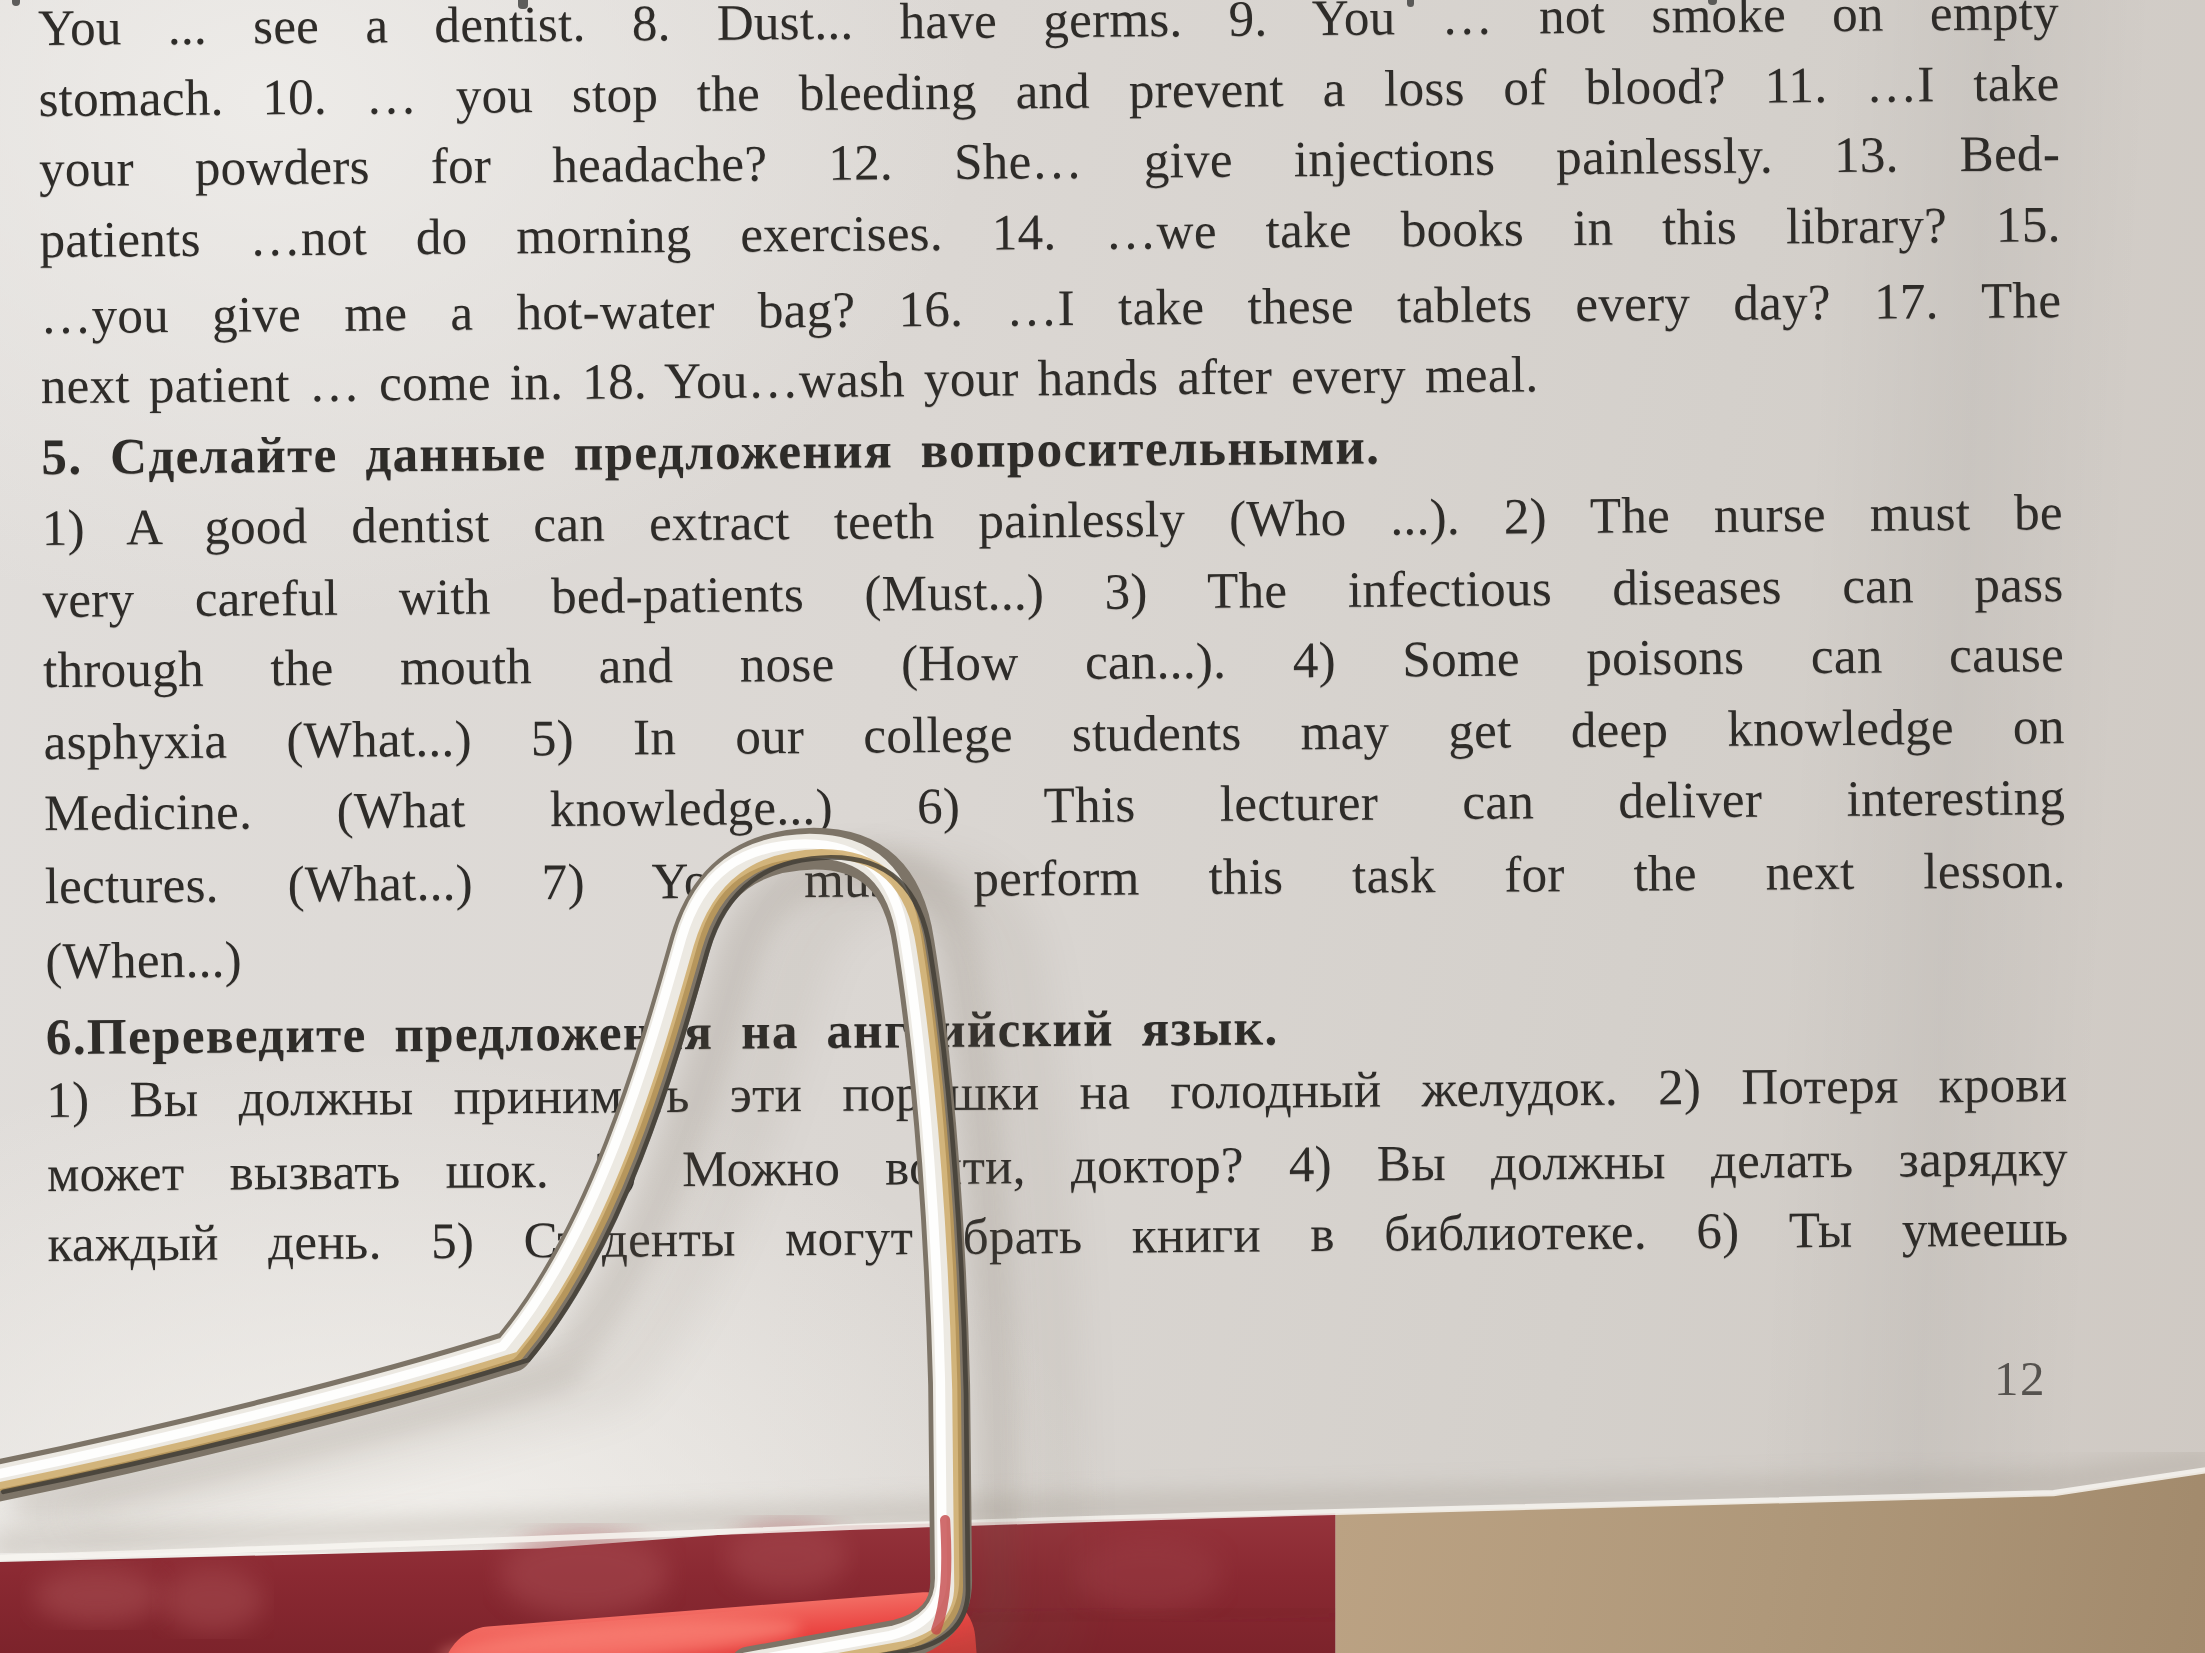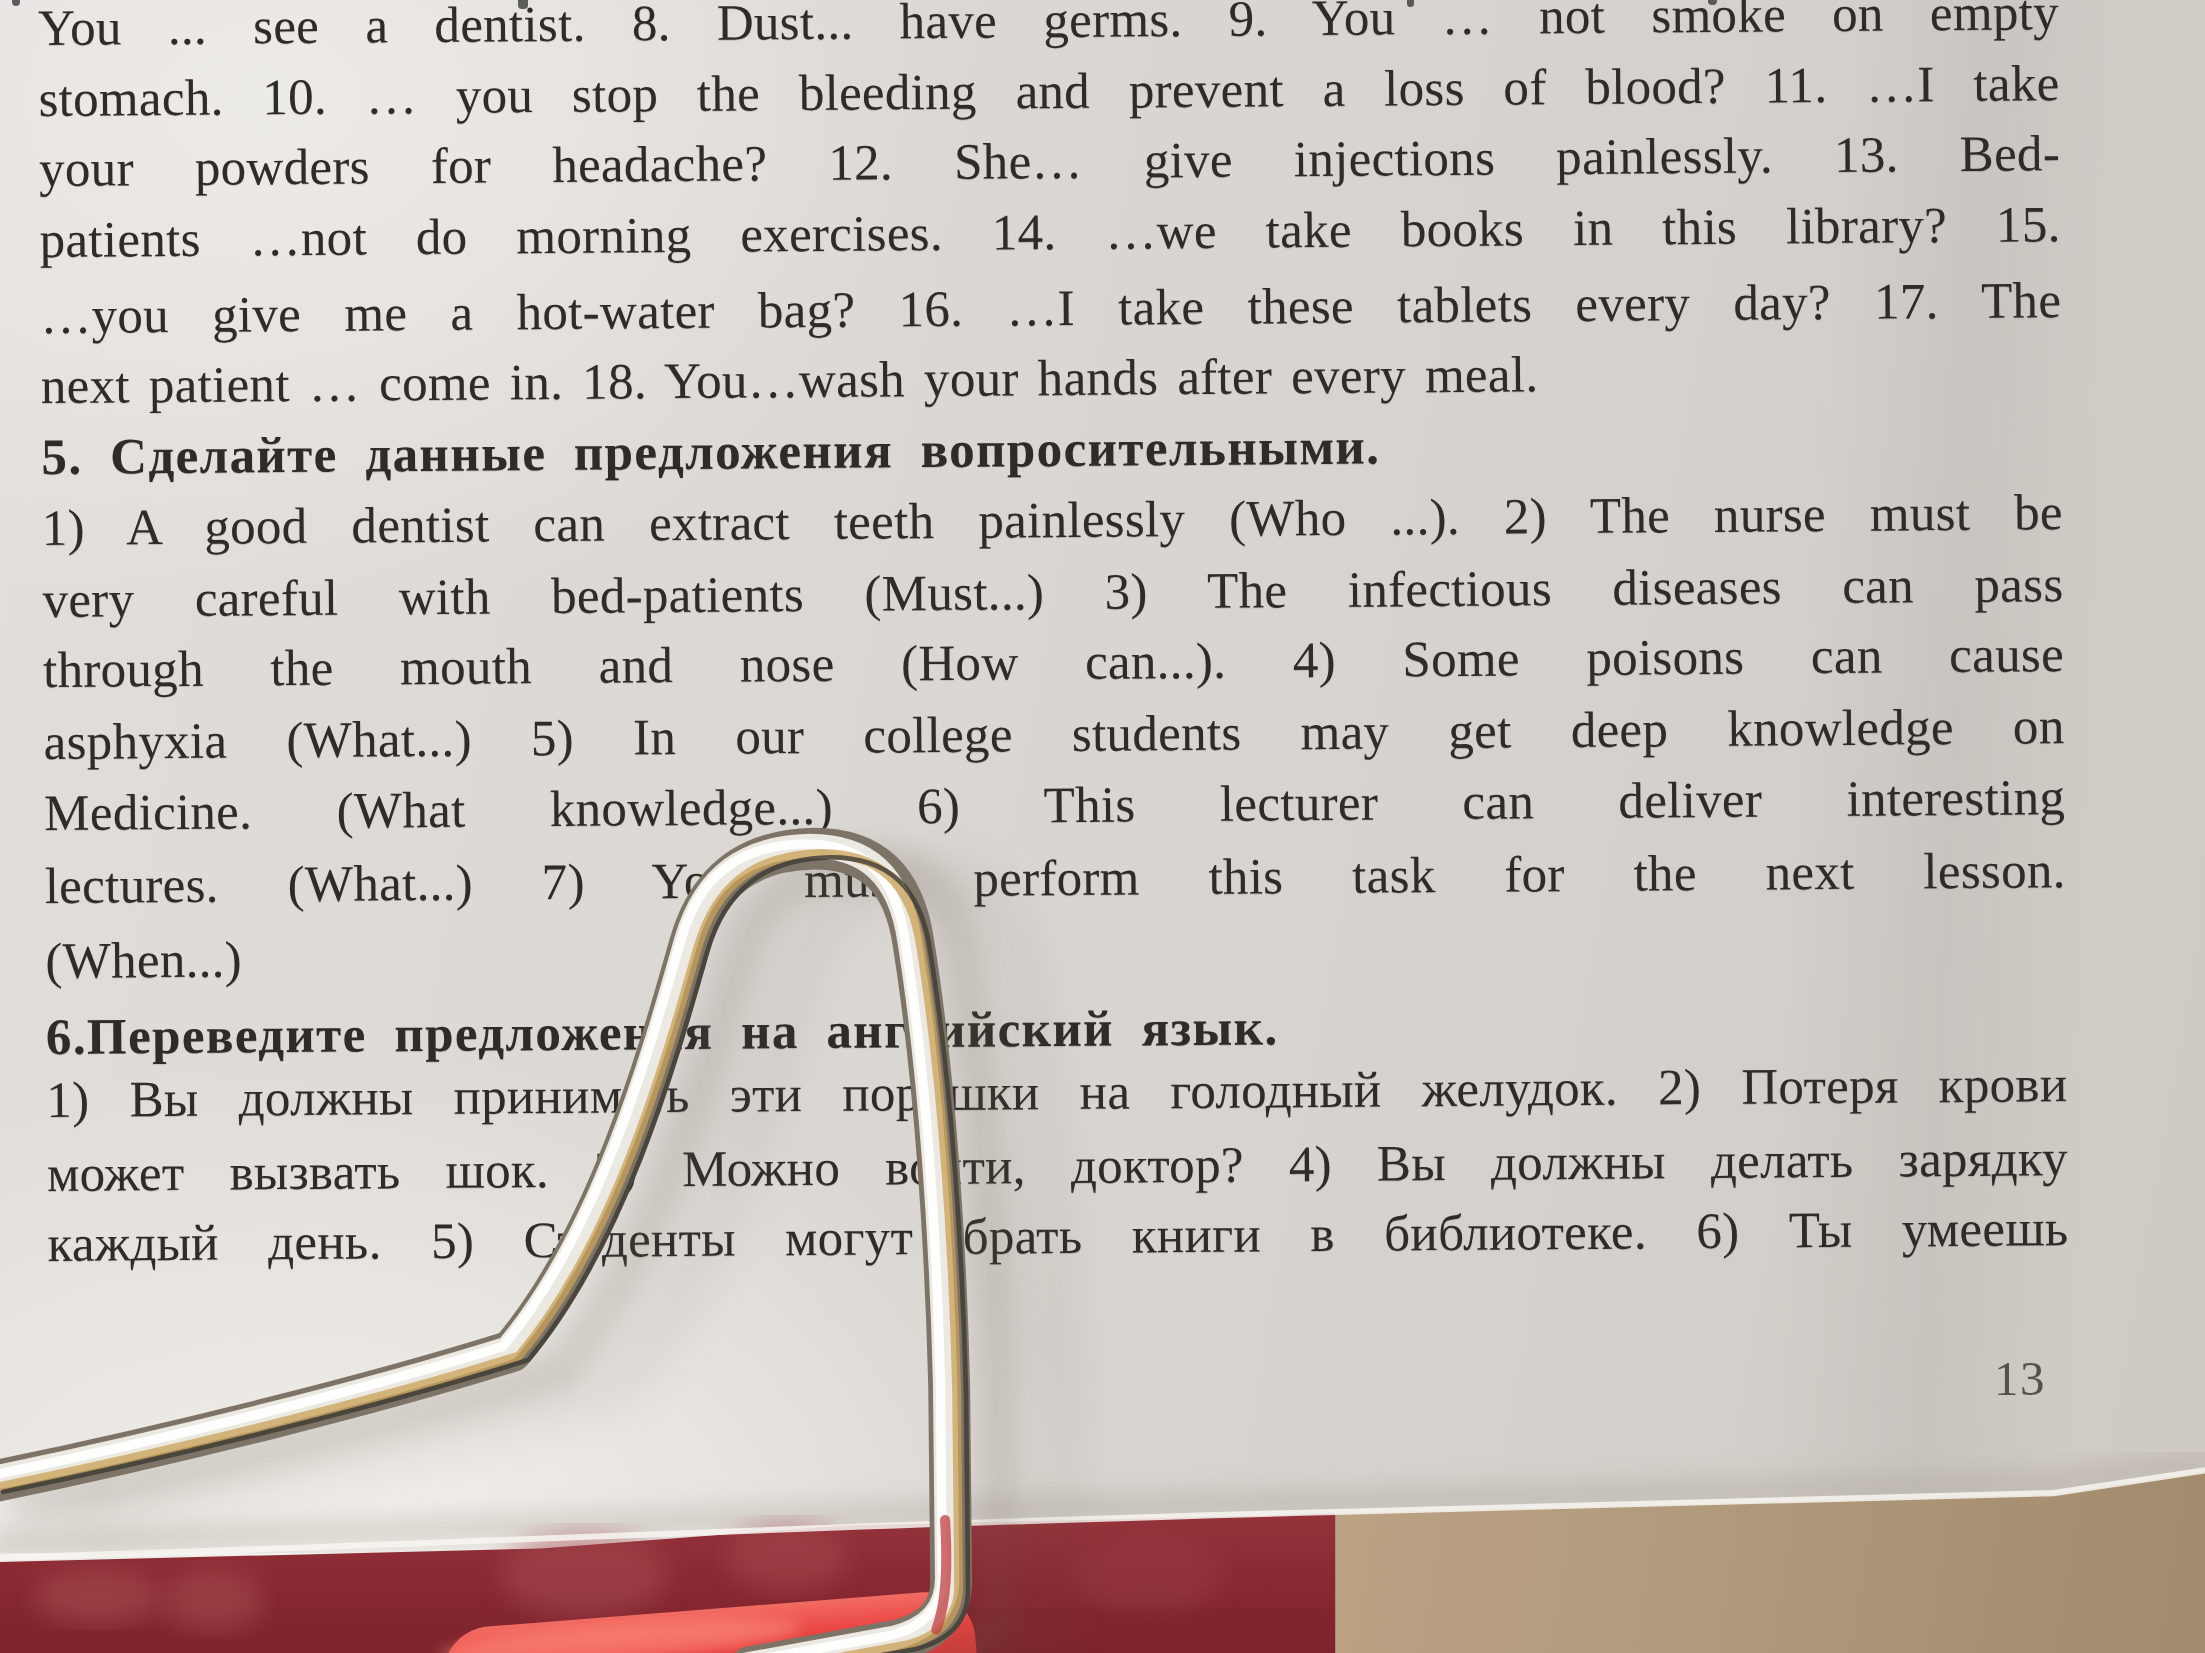--- a/index.html
+++ b/index.html
@@ -57,21 +57,21 @@
     <div class="tl j" style="top:778px">Medicine. (What knowledge...) 6) This lecturer can deliver interesting</div>
     <div class="tl j" style="top:851px">lectures. (What...) 7) You must perform this task for the next lesson.</div>
     <div class="tl la" style="top:926px">(When...)</div>
 
     <div class="tl h" style="top:1002px">6.Переведите предложения на английский язык.</div>
     <div class="tl j" style="top:1065px">1) Вы должны принимать эти порошки на голодный желудок. 2) Потеря крови</div>
     <div class="tl j" style="top:1139px">может вызвать шок. 3) Можно войти, доктор? 4) Вы должны делать зарядку</div>
     <div class="tl j" style="top:1209px">каждый день. 5) Студенты могут брать книги в библиотеке. 6) Ты умеешь</div>
   </div>
 
-  <div id="pageNumber">13</div>
+  <div id="pageNumber">12</div>
 
   <svg id="scene" width="2205" height="1654" viewBox="0 0 3264 2448">
     <defs>
       <linearGradient id="redGrad" x1="0" y1="2240" x2="0" y2="2448" gradientUnits="userSpaceOnUse">
         <stop offset="0" stop-color="#96343c"></stop>
         <stop offset="0.45" stop-color="#8a2932"></stop>
         <stop offset="1" stop-color="#7c232b"></stop>
       </linearGradient>
       <linearGradient id="tanGrad" x1="1977" y1="2240" x2="3264" y2="2448" gradientUnits="userSpaceOnUse">
         <stop offset="0" stop-color="#bba283"></stop>

